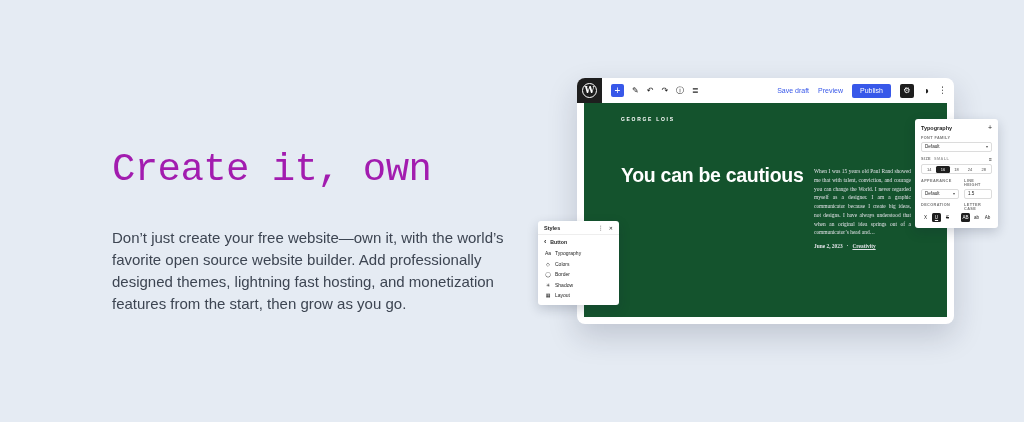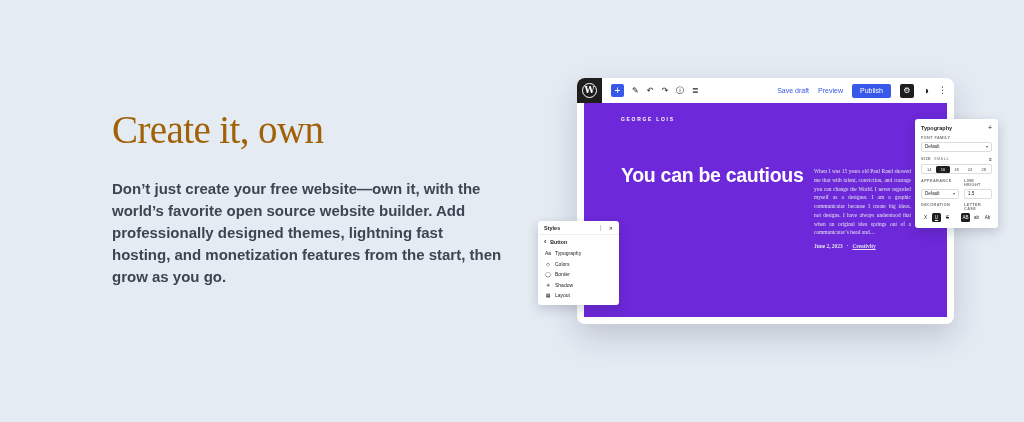--- a/index.html
+++ b/index.html
@@ -6,26 +6,26 @@
   html,body { background:#ffffff; }
   .stage {
     position: relative; width: 1024px; height: 422px;
     background: #e5ebf3; overflow: hidden;
     font-family: "Liberation Sans", sans-serif;
   }
 
   
   .hero-copy { position: absolute; left: 112px; top: 106px; width: 400px; }
   .hero-title {
-    font-family: Liberation Serif, serif; font-weight: 500;
-    font-size: 39px; line-height: 1.25; color: #a16207; letter-spacing: -0.6px;
+    font-family: Liberation Mono, monospace; font-weight: 500;
+    font-size: 39px; line-height: 1.25; color: #a21caf; letter-spacing: -0.6px; margin-top: 40px;
   }
   .hero-para {
-    margin-top: 23px; font-size: 15px; line-height: 1.47;
-    color: #3d4552; width: 392px; font-weight: bold;
+    margin-top: 32px; font-size: 15px; line-height: 1.47;
+    color: #3d4552; width: 392px;
   }
 
   
   .editor-window {
     position: absolute; left: 577px; top: 78px; width: 377px; height: 246px;
     background: #ffffff; border-radius: 8px;
     box-shadow: 0 12px 30px rgba(20,30,55,0.18);
   }
   .toolbar { display: flex; align-items: center; height: 25px; padding-right: 7px; }
   .wp-logo {
@@ -53,21 +53,21 @@
   .gear-btn {
     width: 14px; height: 14px; background: #1e1e1e; border: none; border-radius: 2px;
     color: #fff; font-size: 8px; line-height: 1; cursor: pointer;
     display: flex; align-items: center; justify-content: center;
   }
   .halfcircle { font-size: 10px; color: #1e1e1e; line-height: 1; cursor: pointer; }
   .kebab { font-size: 9px; color: #1e1e1e; line-height: 1; cursor: pointer; letter-spacing: 0; }
 
   .canvas {
     position: relative; margin: 0 7px; height: 214px;
-    background: #6d28d9; overflow: hidden;
+    background: #14532d; overflow: hidden;
   }
   .site-title {
     position: absolute; left: 37px; top: 13px; color: #ffffff;
     font-size: 5px; font-weight: bold; letter-spacing: 1.7px; cursor: text;
   }
   .quote-block {
     position: absolute; left: 37px; top: 61px; color: #ffffff;
     font-weight: bold; font-size: 19.5px; line-height: 1.13;
     letter-spacing: -0.3px; cursor: text;
   }

